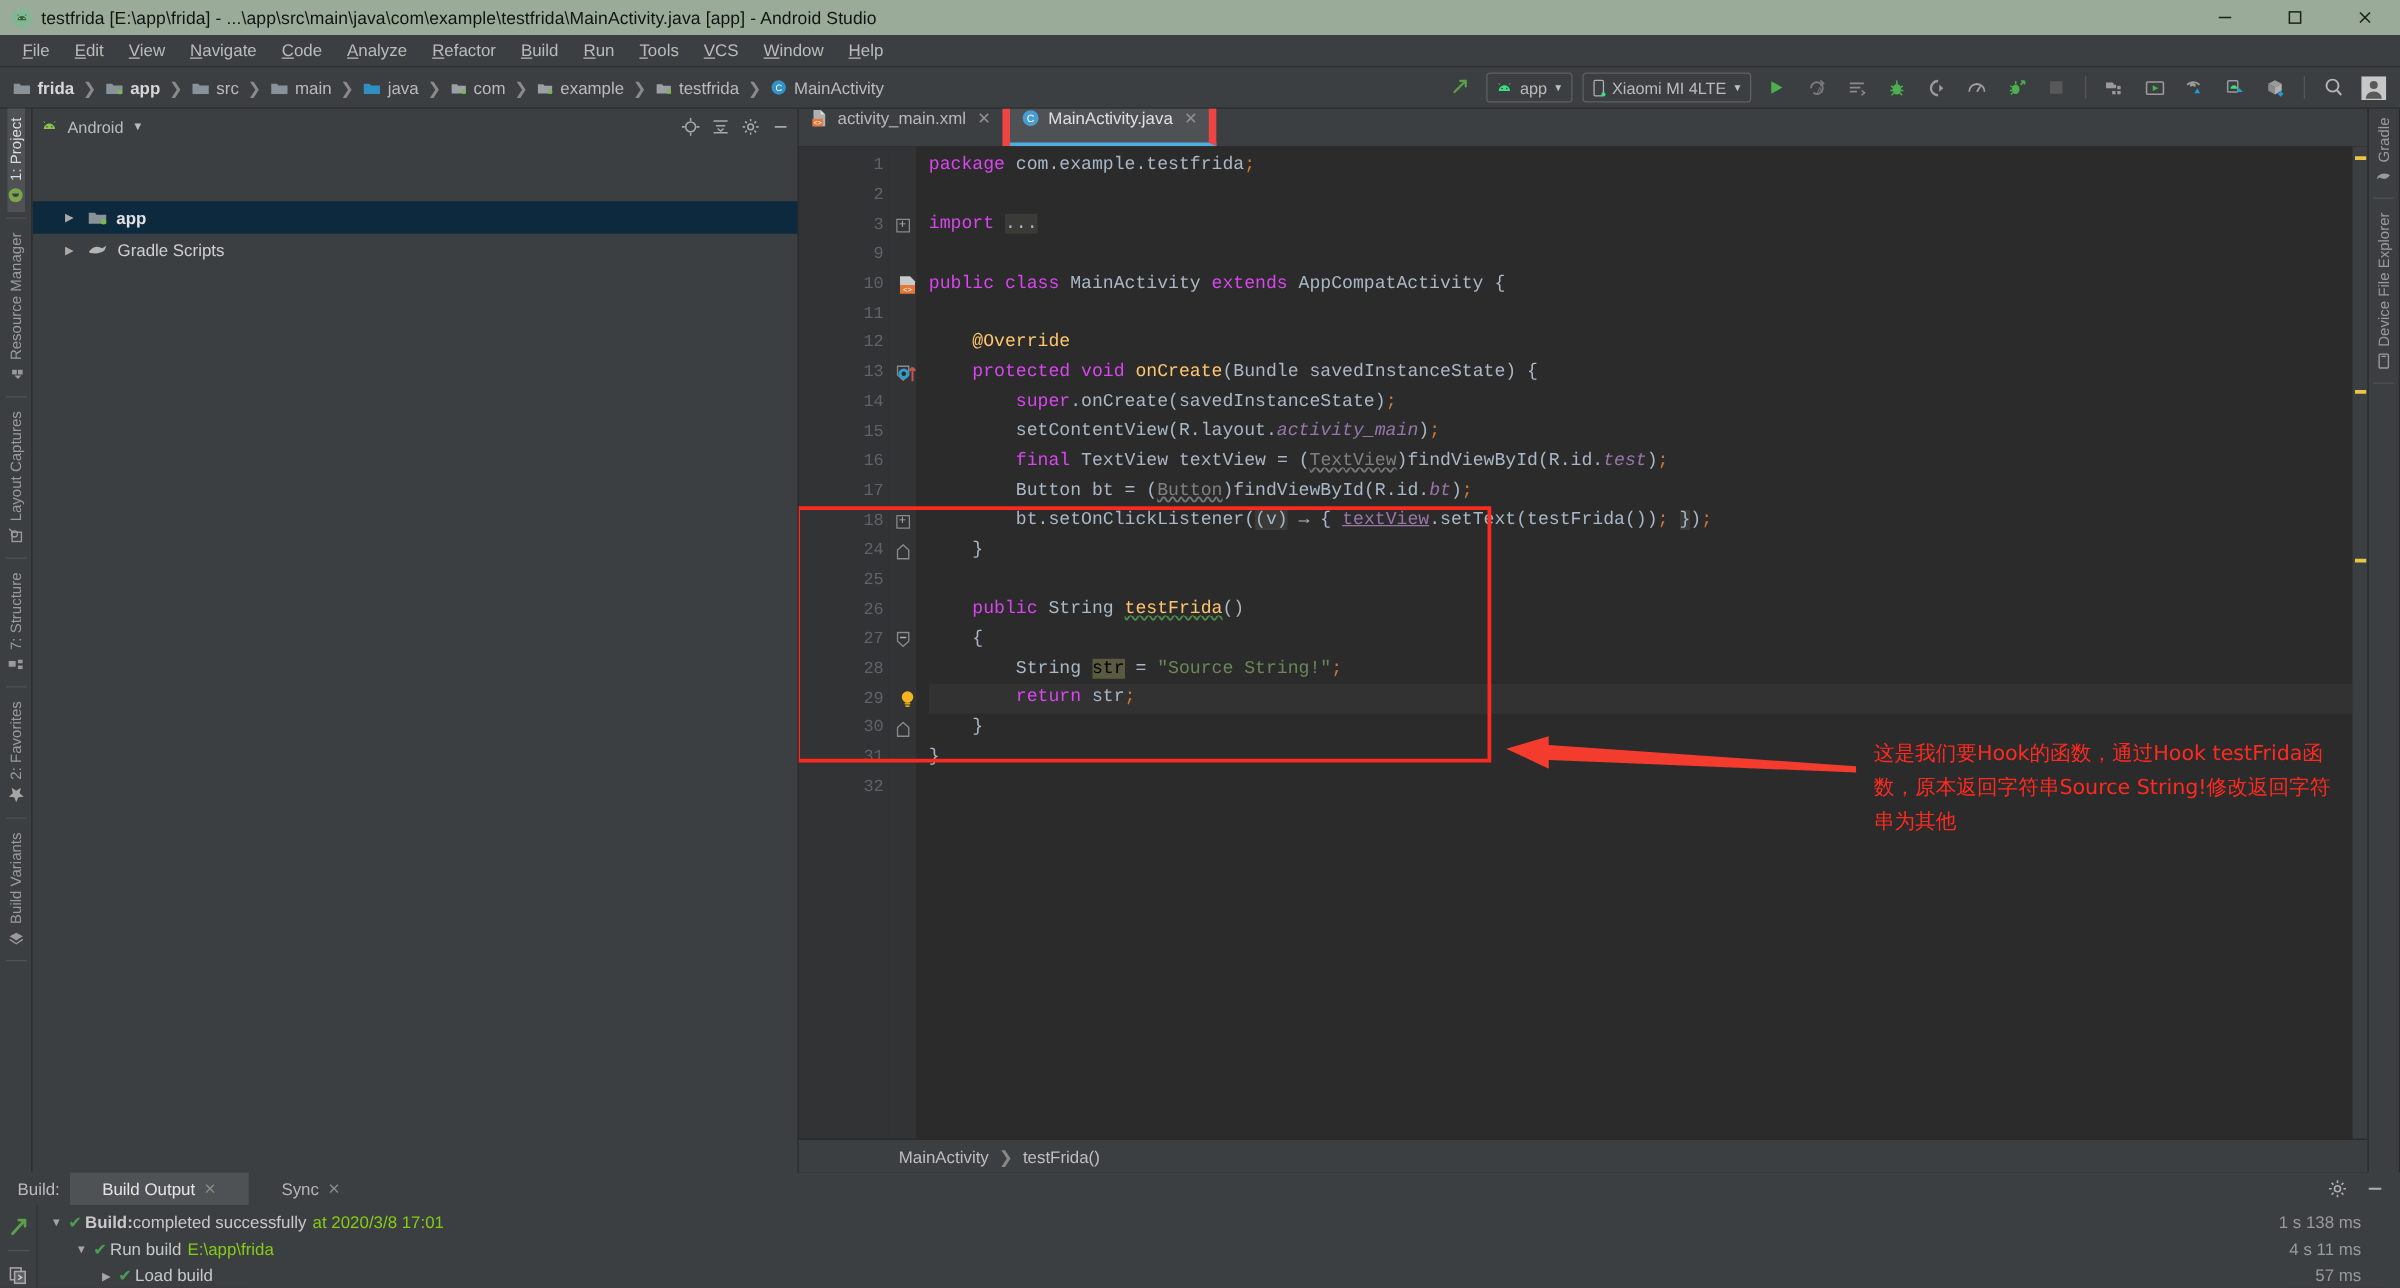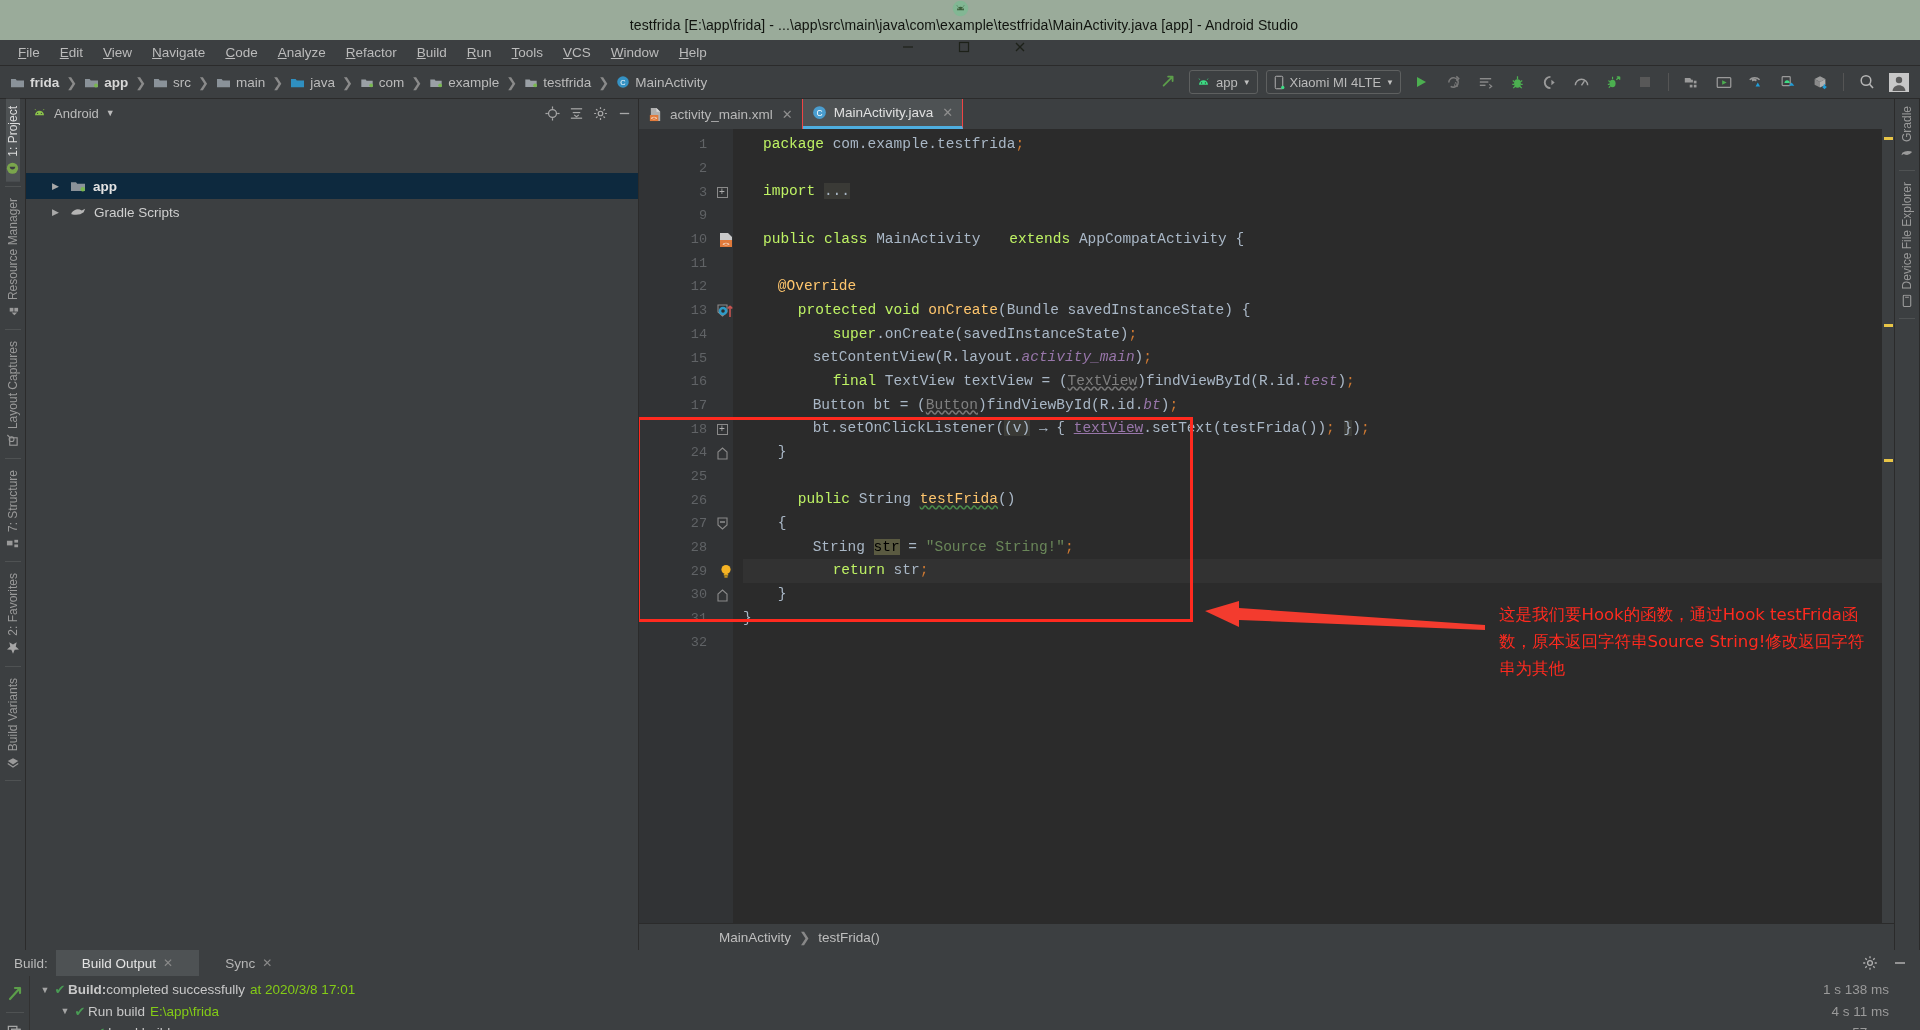--- a/index.html
+++ b/index.html
@@ -7,25 +7,24 @@
     width: 1920px; height: 1030px;
     overflow: hidden;
     background: #3c3f41;
     font-family: "Liberation Sans", sans-serif;
     -webkit-font-smoothing: antialiased;
   }
   .app { position: relative; width: 1920px; height: 1030px; }
 
   
   .titlebar {
-    height: 40px; background: #9aab9a;
+    height: 28px; background: #9aab9a;
     display: flex; align-items: center;
     font-size: 14px; color: #11140f;
     padding-left: 8px;
-    flex-direction: column;
   }
   .titlebar .as-logo {
     width: 18px; height: 18px; margin-right: 7px;
     display:flex;align-items:center;justify-content:center;
   }
   .titlebar .title-text { flex: 1; letter-spacing: .1px; }
   .win-btns { display: flex; height: 28px; }
   .win-btn {
     width: 56px; height: 28px; display: flex; align-items: center;
     justify-content: center; color: #1d2119; font-size: 15px;
@@ -100,23 +99,23 @@
     color: #cfcfcf; gap: 7px;
   }
   .tree-row.selected { background: #0d293e; }
   .tree-arrow { width: 11px; font-size: 9px; color: #a9a9a9; }
   .tree-label.bold { font-weight: bold; color: #e2e2e2; }
 
   
   .editor-col { flex: 1; display: flex; flex-direction: column; background: #2b2b2b; position: relative; }
   .tabs-bar { height: 30px; background: #3c3f41; display: flex; align-items: flex-end; }
   .etab {
-    height: 30px; display: flex; align-items: center; gap: 7px;
+    height: 30px; display: flex; align-items: flex-start; gap: 7px;
     padding: 0 9px; font-size: 13.5px; color: #b9b9b9;
-    border-right: 1px solid #ef4444;
+    border-right: 6px solid #ef4444;
   }
   .etab.active { background: #4e5254; color: #e0e0e0; border-bottom: 3px solid #4eaee0; }
   .etab .x { color: #8f8f8f; font-size: 13px; margin-left: 2px; }
 
   .editor-area { flex: 1; display: flex; position: relative; background: #2b2b2b; overflow: hidden; }
   .gutter {
     width: 72px; background: #313335; font-size: 13.5px;
     color: #606366; font-family: "Liberation Mono", monospace;
     padding-top: 4px; position: relative;
   }
@@ -129,21 +128,21 @@
           color: #888; font-size: 10px; }
   .fold-box { width: 11px; height: 11px; border: 1px solid #8a8a8a; display:flex;
               align-items:center;justify-content:center; font-size:10px; line-height:1; color:#b0b0b0;}
 
   .code {
     flex: 1; padding: 4px 0 0 10px; font-family: "Liberation Mono", monospace;
     font-size: 14.5px; position: relative; overflow: hidden;
   }
   .cline { height: 23.7px; line-height: 23.7px; white-space: pre; }
   .cline.hl { background: #323232; }
-  .kw { color: #bef264; margin-left: 20px; }
+  .kw { color: #d946ef; }
   .str { color: #6a8759; }
   .fn { color: #ffc66d; }
   .id { color: #a9b7c6; }
   .fld { color: #9876aa; font-style: italic; }
   .cls { color: #a9b7c6; }
   .punc { color: #a9b7c6; }
   .semi { color: #cc7832; }
   .lamb { color: #a9b7c6; background: #3a3a36; }
   .err-underline { text-decoration: underline wavy #4a8a4a; text-decoration-skip-ink: none;}
   .warn-underline { text-decoration: underline wavy #777; }

